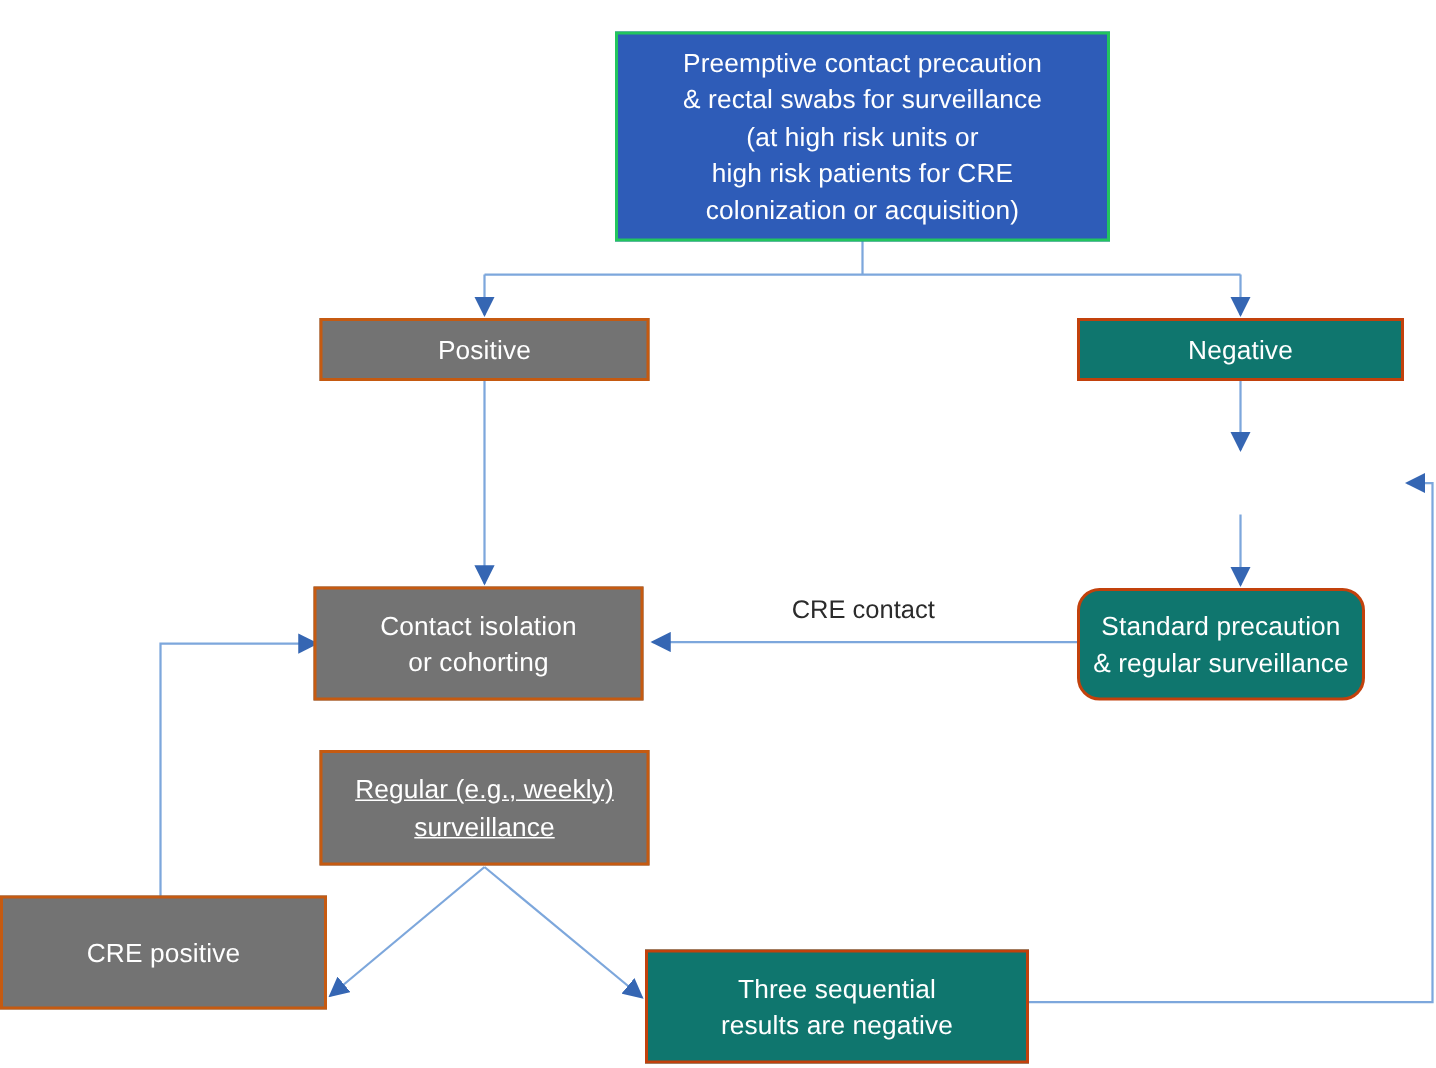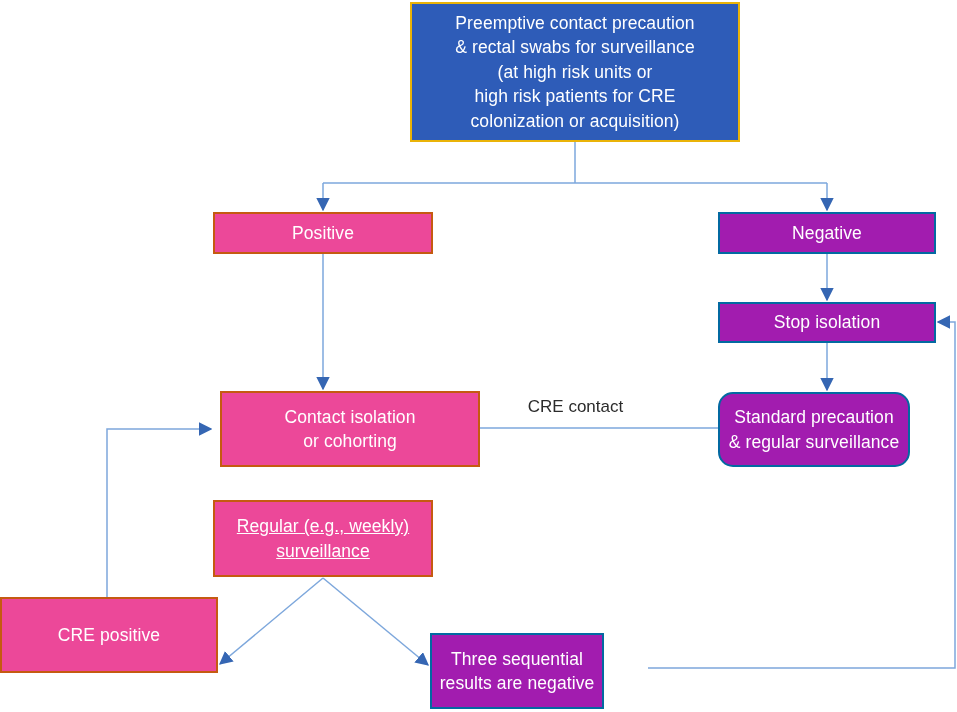--- a/index.html
+++ b/index.html
@@ -31,46 +31,47 @@
     justify-content: center;
     text-align: center;
     color: #ffffff;
     font-size: 17.5px;
     line-height: 1.4;
     white-space: pre-line;
     letter-spacing: 0.1px;
   }
   .node.blue {
     background: #2e5cb8;
-    border: 2px solid #eab308;
+    border: 2px solid #22c55e;
+    margin-top: 19px;
   }
   .node.orange {
-    background: #ec4899;
+    background: #737373;
     border: 2px solid #c55a11;
   }
   .node.green {
-    background: #a21caf;
-    border: 2px solid #0369a1;
+    background: #0f766e;
+    border: 2px solid #c2410c;
   }
   .edge-label {
     position: absolute;
     color: #2b2b2b;
     font-size: 17px;
     text-align: center;
   }
   
   #n-preemptive        { left: 410px; top: 2px;   width: 330px; height: 140px; }
   #n-positive          { left: 213px; top: 212px; width: 220px; height: 42px;  }
   #n-negative          { left: 718px; top: 212px; width: 218px; height: 42px;  }
   #n-stop-isolation    { left: 718px; top: 302px; width: 218px; height: 41px;  }
-  #n-contact-isolation { left: 220px; top: 391px; width: 260px; height: 76px;  }
+  #n-contact-isolation { left: 209px; top: 391px; width: 220px; height: 76px;  }
   #n-standard          { left: 718px; top: 392px; width: 192px; height: 75px; border-radius: 15px;  }
   #n-regular           { left: 213px; top: 500px; width: 220px; height: 77px; text-decoration: underline;  }
   #n-cre-positive      { left: 0px;   top: 597px; width: 218px; height: 76px;  }
-  #n-three-sequential  { left: 430px; top: 633px; width: 174px; height: 76px;  }
+  #n-three-sequential  { left: 430px; top: 633px; width: 256px; height: 76px;  }
   #lbl-cre-detected    { left: 433px; top: 397px; width: 285px; }
 </style>
 </head>
 <body>
 
 <div class="canvas">
 
   <svg class="connectors" width="957" height="712" viewBox="0 0 957 712" xmlns="http://www.w3.org/2000/svg">
     <defs>
       <marker id="arrow" viewBox="0 0 10 10" refX="9" refY="5" markerWidth="9" markerHeight="9" orient="auto-start-reverse">
@@ -108,21 +109,20 @@
   <div id="n-preemptive" class="node blue">Preemptive contact precaution
 &amp; rectal swabs for surveillance
 (at high risk units or
 high risk patients for CRE
 colonization or acquisition)</div>
 
   <div id="n-positive" class="node orange">Positive</div>
 
   <div id="n-negative" class="node green">Negative</div>
 
-  <div id="n-stop-isolation" class="node green">Stop isolation</div>
 
   <div id="n-contact-isolation" class="node orange">Contact isolation
 or cohorting</div>
 
   <div id="n-standard" class="node green">Standard precaution
 &amp; regular surveillance</div>
 
   <div id="n-regular" class="node orange">Regular (e.g., weekly)
 surveillance</div>
 

